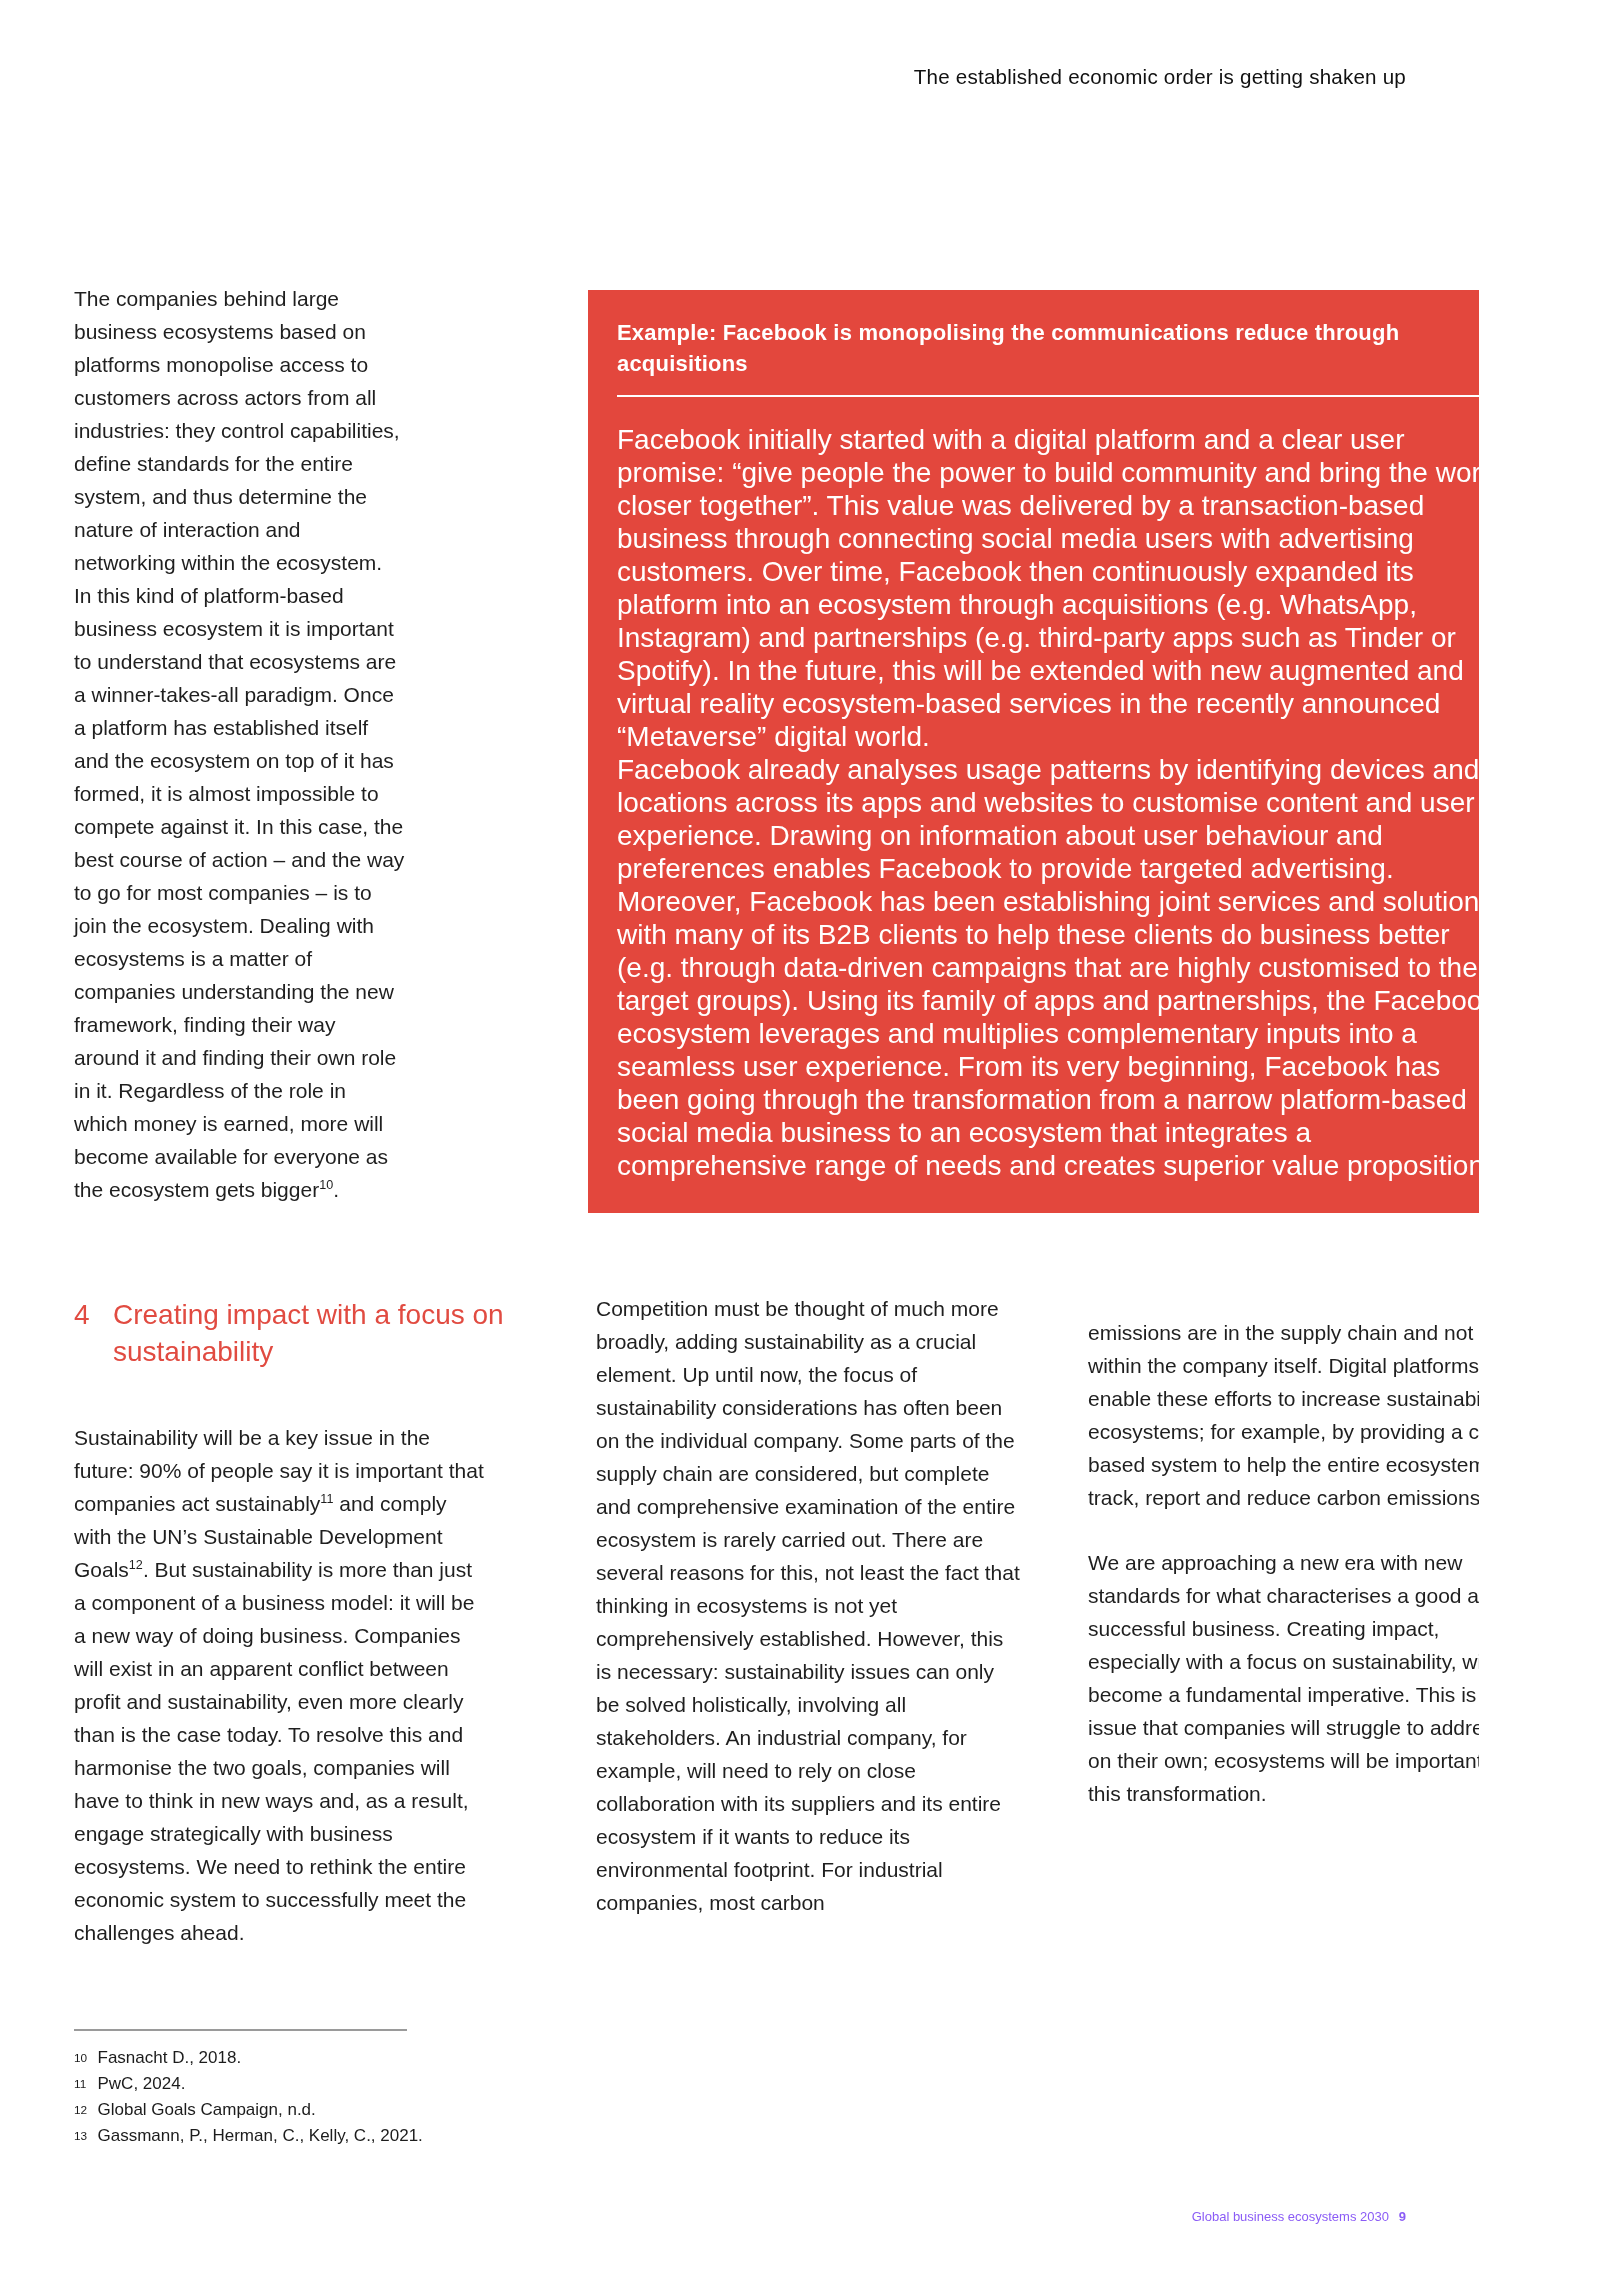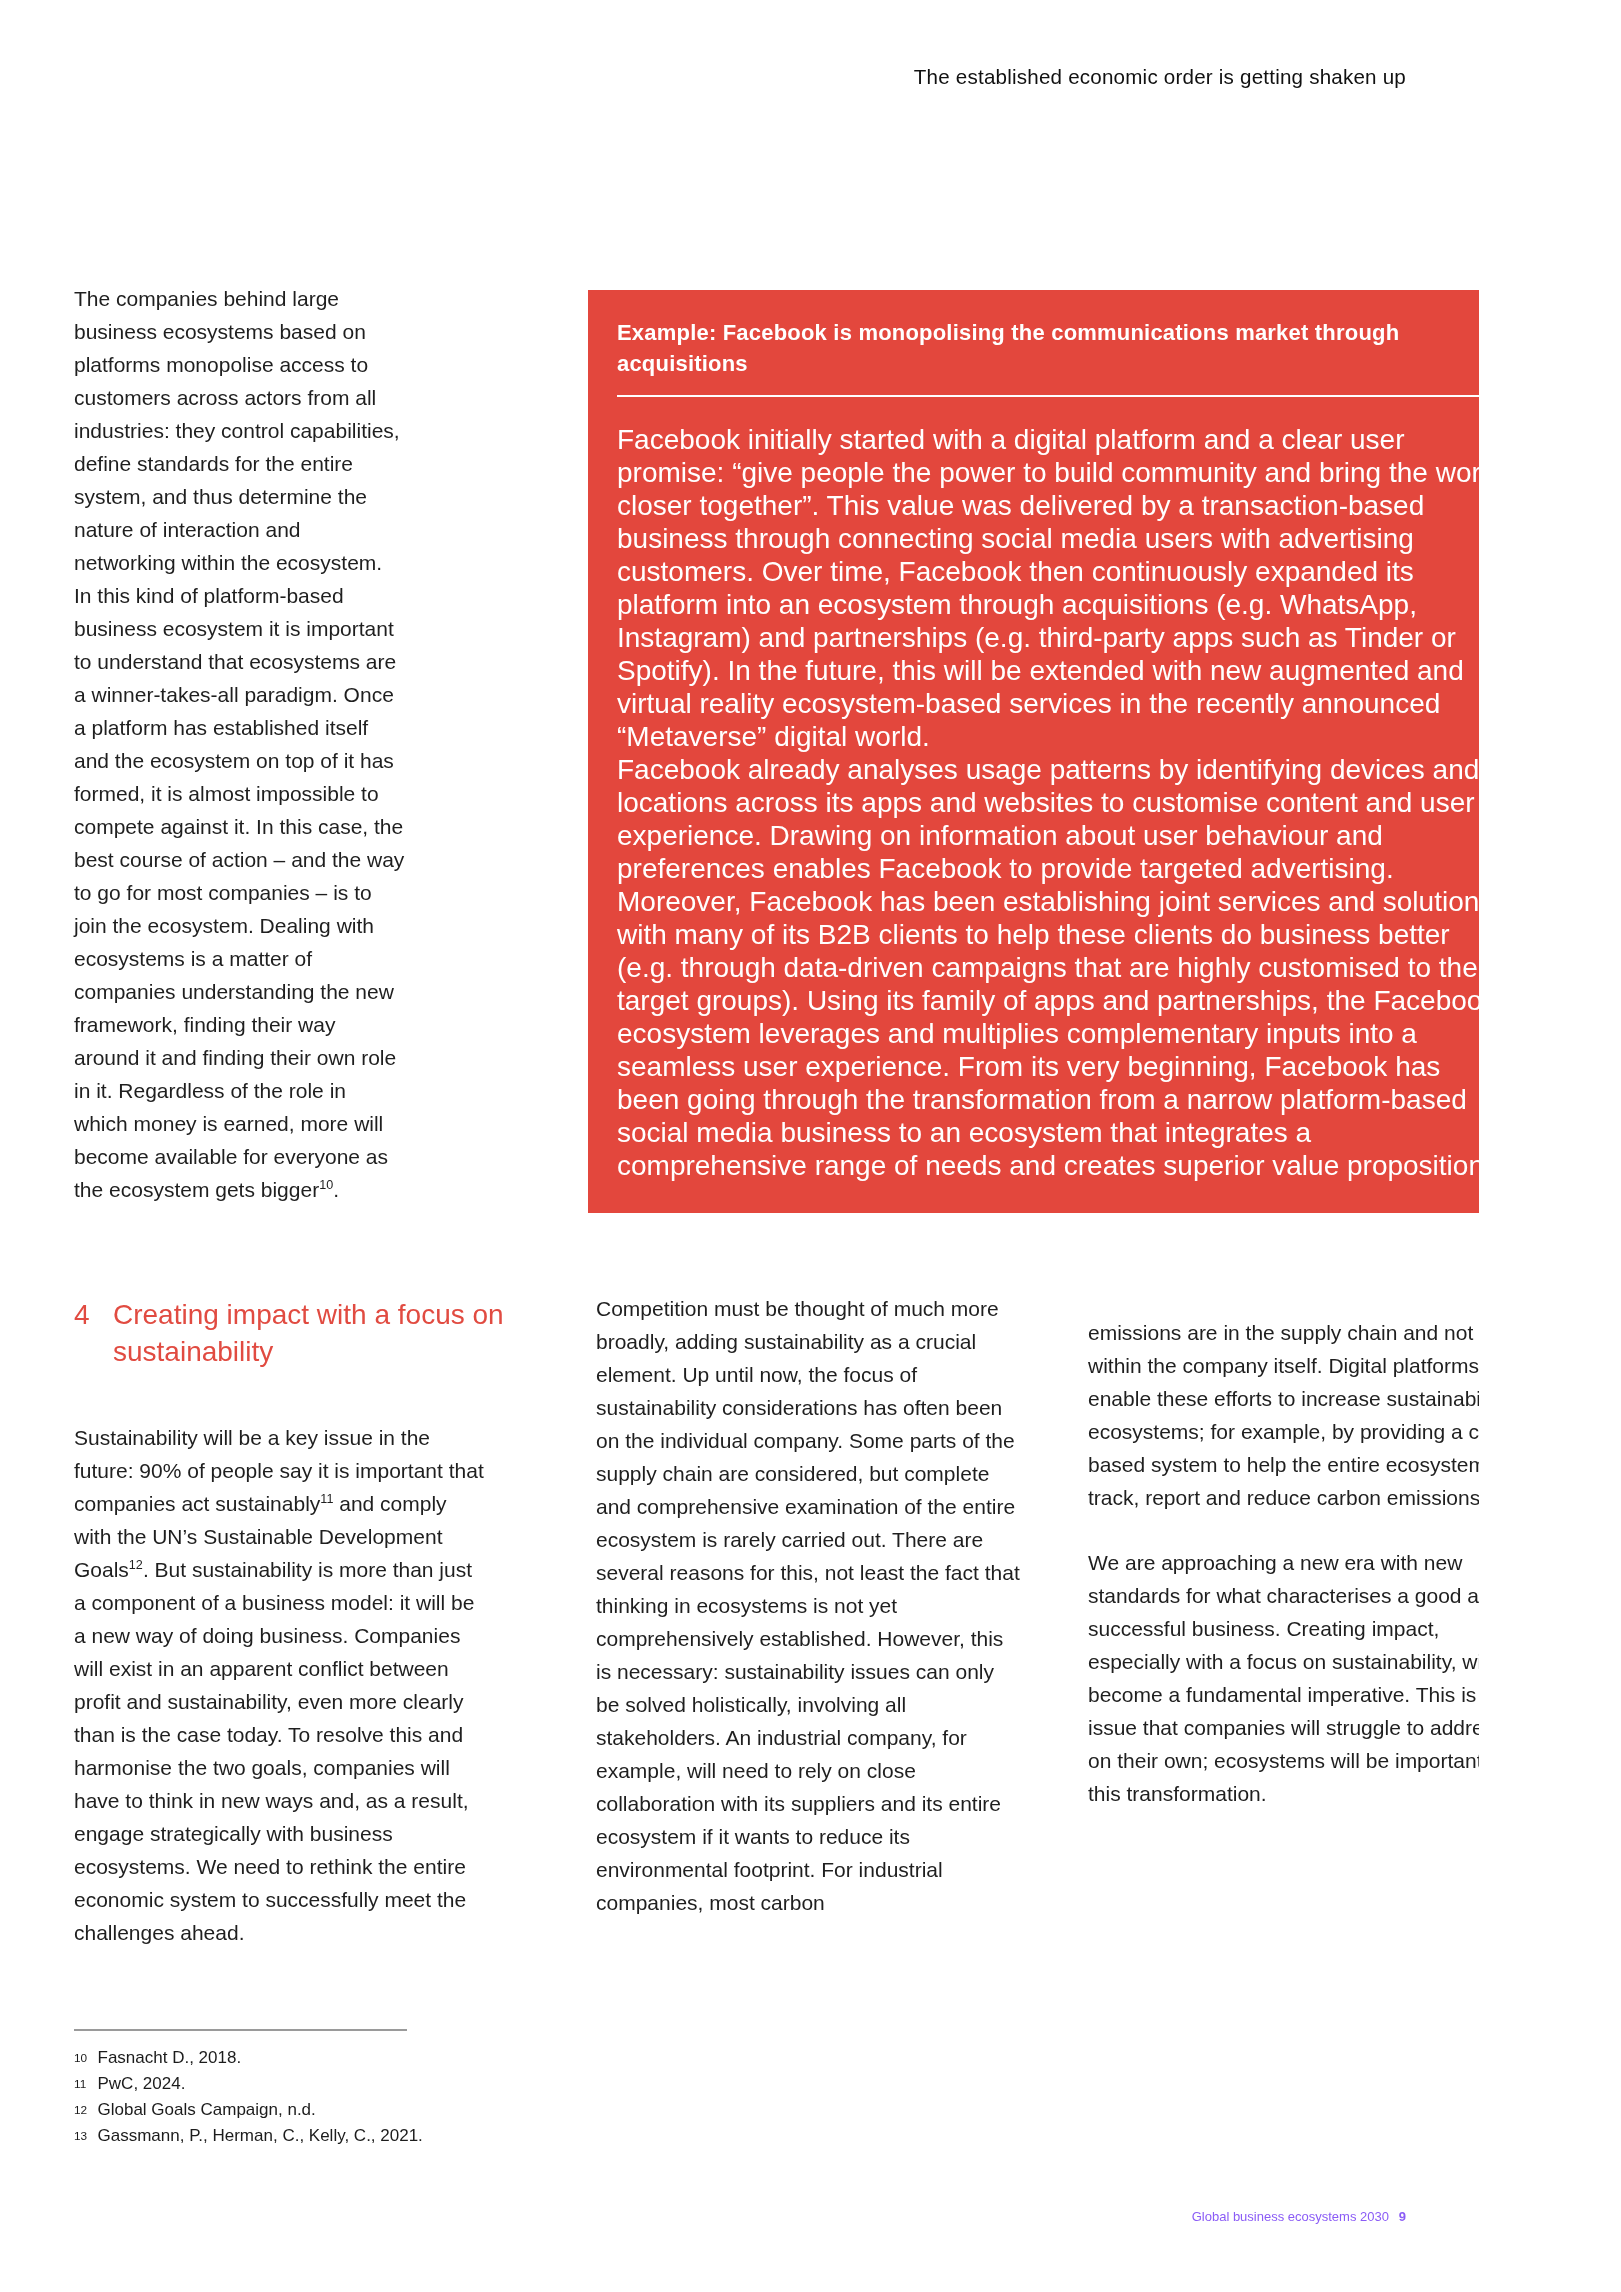--- a/index.html
+++ b/index.html
@@ -88,21 +88,21 @@
 <div class="page">
 
   <div class="running-head">The established economic order is getting shaken up</div>
 
   <div class="intro-col">
     <div class="intro-para1">The companies behind large business ecosystems based on platforms monopolise access to customers across actors from all industries: they control capabilities, define standards for the entire system, and thus determine the nature of interaction and networking within the ecosystem.</div>
     <div class="intro-para2"><span>In this kind of platform-based business ecosystem it is important to understand that ecosystems are a winner-takes-all paradigm. Once a platform has established itself and the ecosystem on top of it has formed, it is almost impossible to compete against it. In this case, the best course of action – and the way to go for most companies – is to join the ecosystem. Dealing with ecosystems is a matter of companies understanding the new framework, finding their way around it and finding their own role in it. Regardless of the role in which money is earned, more will become available for everyone as the ecosystem gets bigger</span><sup class="fn-ref">10</sup><span>.</span></div>
   </div>
 
   <div class="example-box">
-    <div class="example-title">Example: Facebook is monopolising the communications market through acquisitions</div>
+    <div class="example-title">Example: Facebook is monopolising the communications reduce through acquisitions</div>
     <hr class="example-rule">
     <div class="example-body">
       <div class="example-para1">Facebook initially started with a digital platform and a clear user promise: “give people the power to build community and bring the world closer together”. This value was delivered by a transaction-based business through connecting social media users with advertising customers. Over time, Facebook then continuously expanded its platform into an ecosystem through acquisitions (e.g. WhatsApp, Instagram) and partnerships (e.g. third-party apps such as Tinder or Spotify). In the future, this will be extended with new augmented and virtual reality ecosystem-based services in the recently announced “Metaverse” digital world.</div>
       <div class="example-para2">Facebook already analyses usage patterns by identifying devices and locations across its apps and websites to customise content and user experience. Drawing on information about user behaviour and preferences enables Facebook to provide targeted advertising. Moreover, Facebook has been establishing joint services and solutions with many of its B2B clients to help these clients do business better (e.g. through data-driven campaigns that are highly customised to their target groups). Using its family of apps and partnerships, the Facebook ecosystem leverages and multiplies complementary inputs into a seamless user experience. From its very beginning, Facebook has been going through the transformation from a narrow platform-based social media business to an ecosystem that integrates a comprehensive range of needs and creates superior value propositions.</div>
     </div>
   </div>
 
   <div class="section-heading">
     <span class="section-number">4</span>
     <span class="section-title">Creating impact with a focus on sustainability</span>

